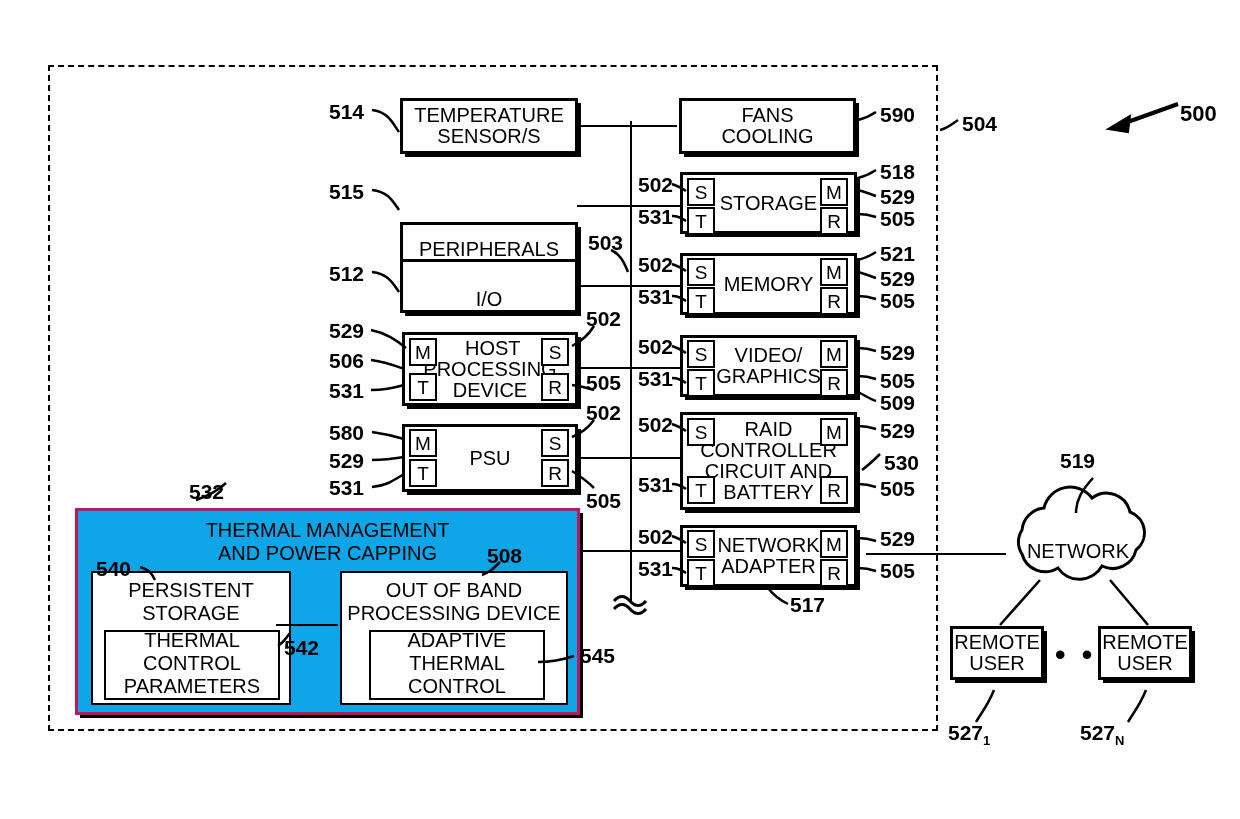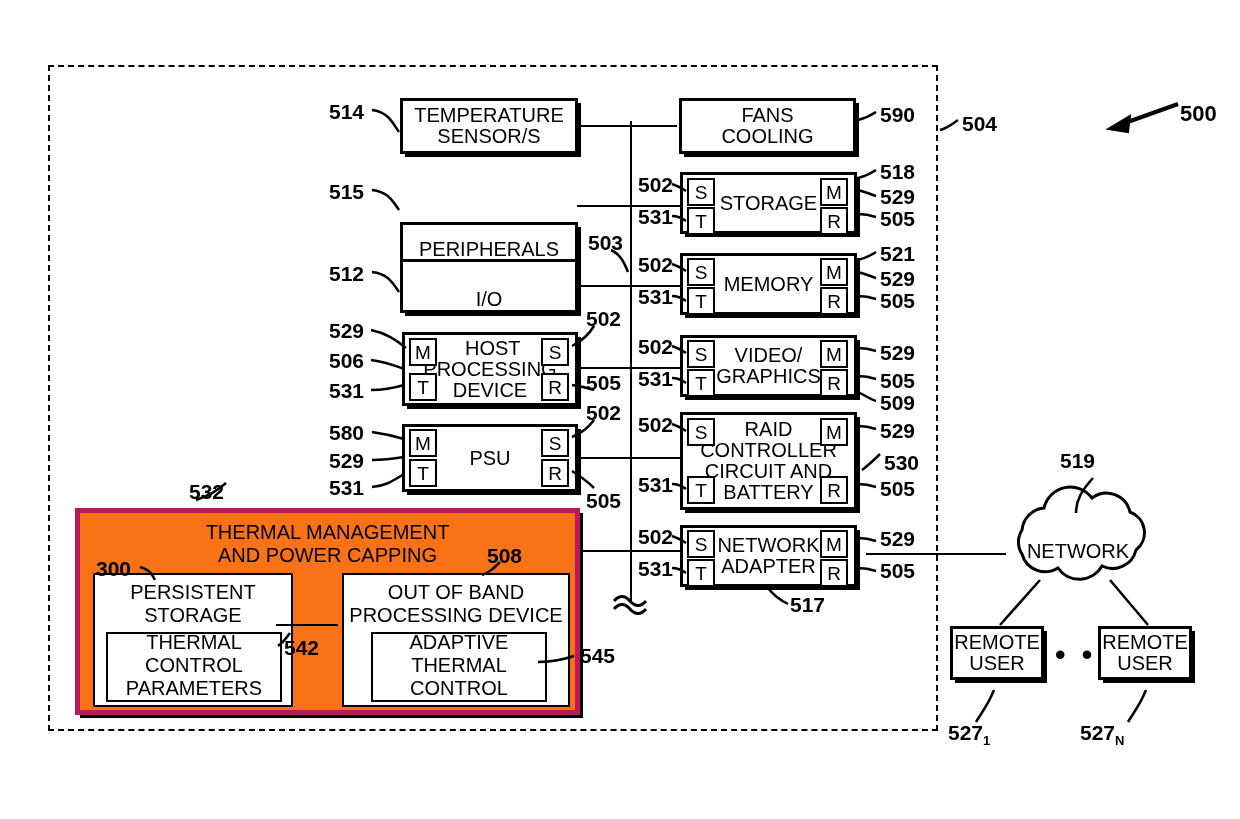--- a/index.html
+++ b/index.html
@@ -30,21 +30,21 @@
 
   
   .hline{position:absolute;height:0;border-top:2.5px solid #000;}
   .vline{position:absolute;width:0;border-left:2.5px solid #000;}
 
   
   #enclosure{position:absolute;box-sizing:border-box;
      border:2.5px dashed #000;background:transparent;}
 
   
-  .tm-outer{position:absolute;box-sizing:border-box;border:5px solid #be185d;background:#f97316;
+  .tm-outer{position:absolute;box-sizing:border-box;border:3px solid #be185d;background:#0ea5e9;
      box-shadow:4px 4px 0 -1px #000;}
   .tm-title{position:absolute;width:100%;text-align:center;font-size:20px;line-height:23px;top:8px;}
   .inner{position:absolute;box-sizing:border-box;border:2.5px solid #000;background:#fff;}
   .inner-title{position:absolute;width:100%;text-align:center;font-size:20px;line-height:23px;top:6px;}
   .inner2{position:absolute;box-sizing:border-box;border:2.5px solid #000;background:#fff;
      display:flex;align-items:flex-end;justify-content:center;text-align:center;
      font-size:20px;line-height:23px;}
 
   svg.ov{position:absolute;left:0;top:0;width:1240px;height:819px;pointer-events:none;}
   .dots{position:absolute;font-size:30px;font-weight:900;letter-spacing:4px;line-height:20px;}
@@ -326,21 +326,21 @@
   <div class="ref" style="left:880px;top:370px;">505</div>
   <div class="ref" style="left:880px;top:392px;">509</div>
   <div class="ref" style="left:880px;top:420px;">529</div>
   <div class="ref" style="left:884px;top:452px;">530</div>
   <div class="ref" style="left:880px;top:478px;">505</div>
   <div class="ref" style="left:880px;top:528px;">529</div>
   <div class="ref" style="left:880px;top:560px;">505</div>
   <div class="ref" style="left:790px;top:594px;">517</div>
 
   <div class="ref" style="left:189px;top:481px;">532</div>
-  <div class="ref" style="left:96px;top:558px;">300</div>
+  <div class="ref" style="left:96px;top:558px;">540</div>
   <div class="ref" style="left:487px;top:545px;">508</div>
   <div class="ref" style="left:284px;top:637px;">542</div>
   <div class="ref" style="left:580px;top:645px;">545</div>
 
   <div class="ref" style="left:1060px;top:450px;">519</div>
   <div class="ref" style="left:948px;top:722px;">527<sub>1</sub></div>
   <div class="ref" style="left:1080px;top:722px;">527<sub>N</sub></div>
 
 </div>
 

